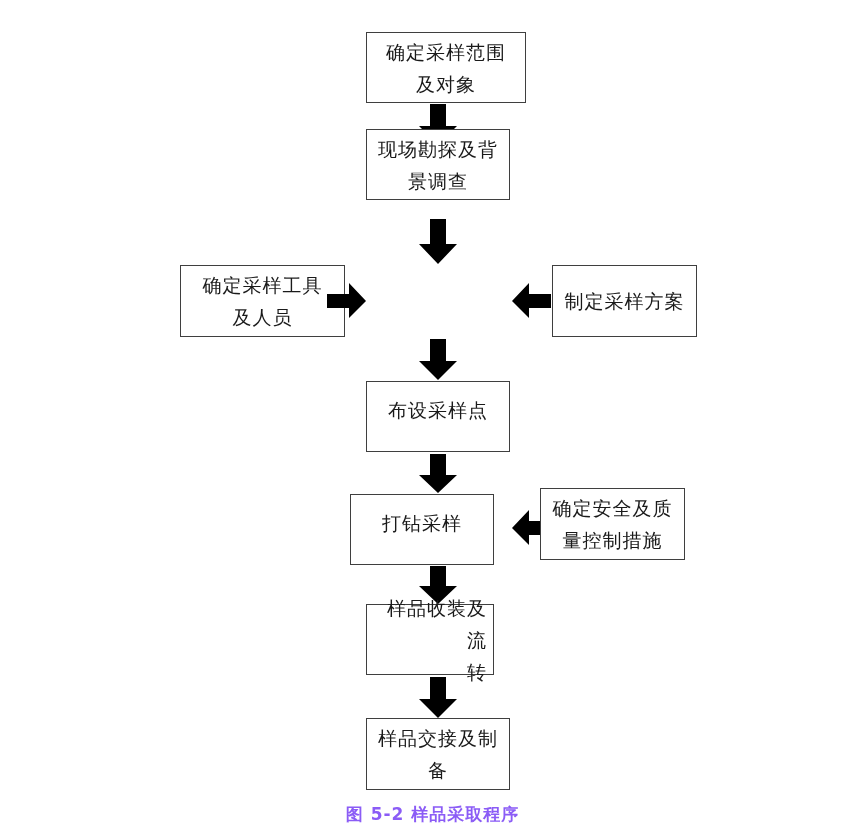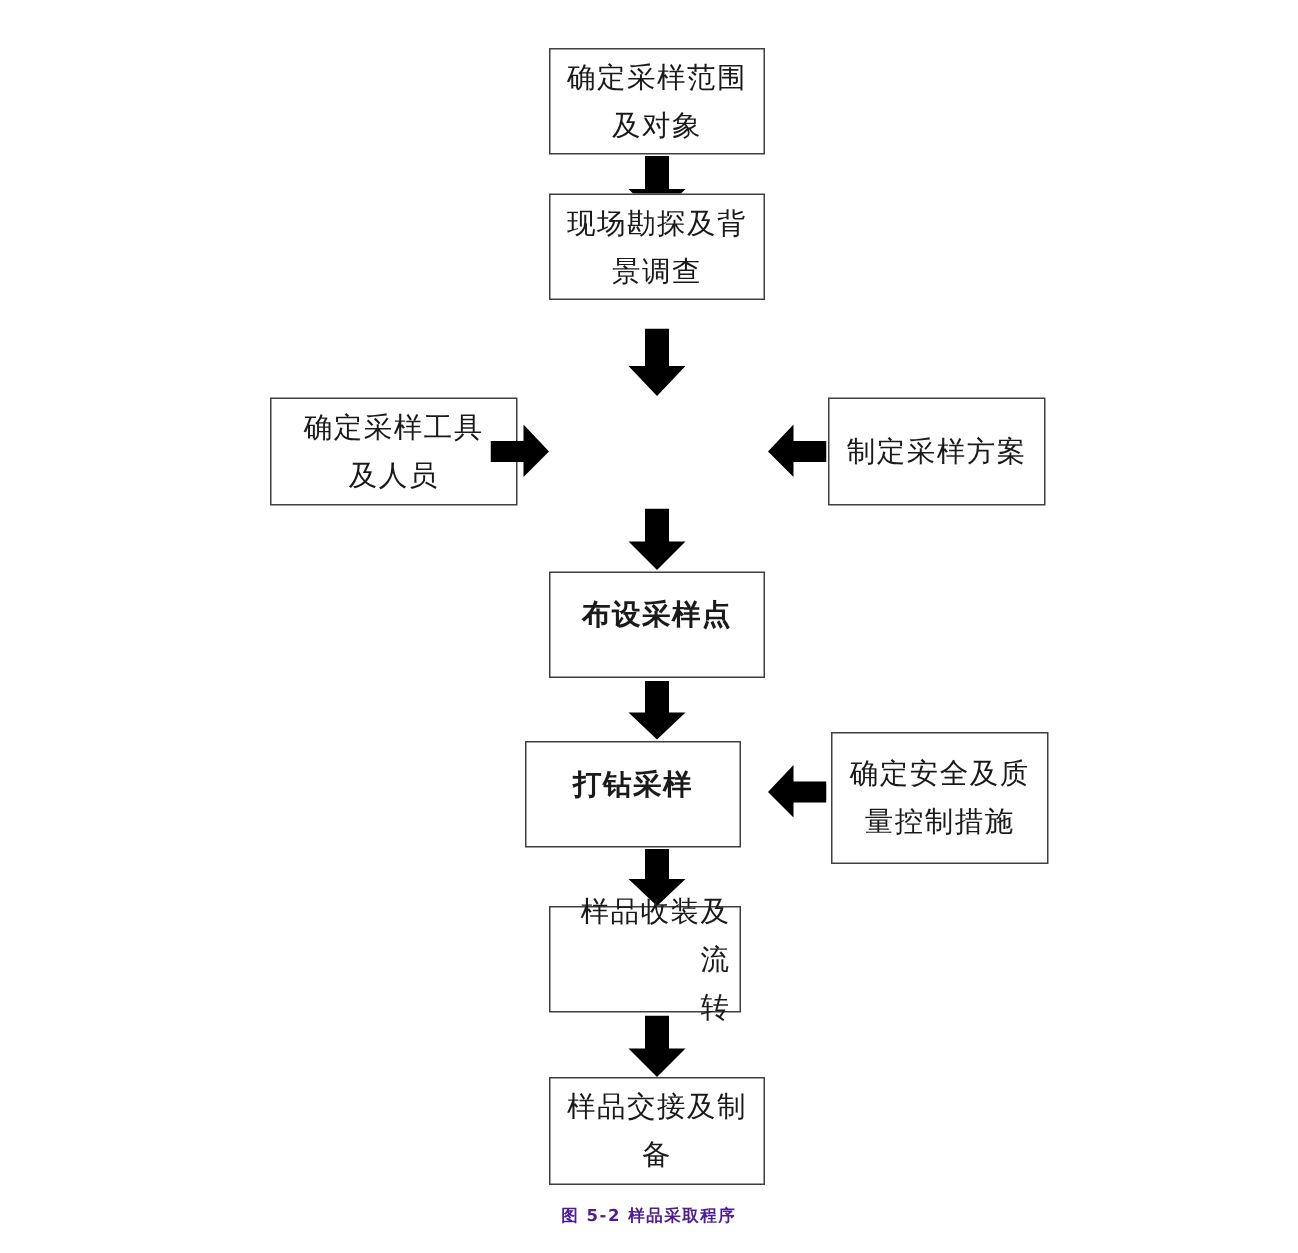--- a/index.html
+++ b/index.html
@@ -32,43 +32,43 @@
     line-height: 32px;
     letter-spacing: 1px;
     color: #1a1a1a;
   }
   .box .txt {
     display: block;
     padding: 0 6px;
     white-space: pre-line;
   }
   .box.v-center { align-items: center; }
-  .box.v-top { align-items: flex-start; font-weight: bold; }
+  .box.v-top { align-items: flex-start; }
   .box.v-top .txt { padding-top: 12px; }
   .arrow {
     position: absolute;
   }
   .arrow svg { display: block; }
   .caption {
     position: absolute;
     left: 0;
     width: 865px;
     text-align: center;
-    font-size: 11px;
+    font-size: 17px;
     font-weight: bold;
     letter-spacing: 1px;
-    color: #4c1d95;
+    color: #8b5cf6;
   }
 </style>
 </head>
 <body>
 
 <div id="canvas">
 
-  <div class="box v-center" style="left:366px; top:32px; width:144px; height:71px;">
+  <div class="box v-center" style="left:366px; top:32px; width:160px; height:71px;">
     <span class="txt">确定采样范围
 及对象</span>
   </div>
 
   <div class="arrow" style="left:417px; top:104px;">
     <svg width="42" height="42" viewBox="0 0 42 42">
       <polygon points="13,0 29,0 29,22 40,22 21,41 2,22 13,22" fill="#000000"></polygon>
     </svg>
   </div>
 
@@ -124,21 +124,21 @@
   <div class="box v-top" style="left:350px; top:494px; width:144px; height:71px;">
     <span class="txt">打钻采样</span>
   </div>
 
   <div class="arrow" style="left:511px; top:510px;">
     <svg width="40" height="36" viewBox="0 0 40 36">
       <polygon points="40,11 18,11 18,0 1,18 18,35 18,25 40,25" fill="#000000"></polygon>
     </svg>
   </div>
 
-  <div class="box v-center" style="left:554px; top:488px; width:145px; height:88px;">
+  <div class="box v-center" style="left:540px; top:488px; width:145px; height:72px;">
     <span class="txt">确定安全及质
 量控制措施</span>
   </div>
 
   <div class="arrow" style="left:417px; top:566px;">
     <svg width="42" height="39" viewBox="0 0 42 39">
       <polygon points="13,0 29,0 29,20 40,20 21,38 2,20 13,20" fill="#000000"></polygon>
     </svg>
   </div>
 

